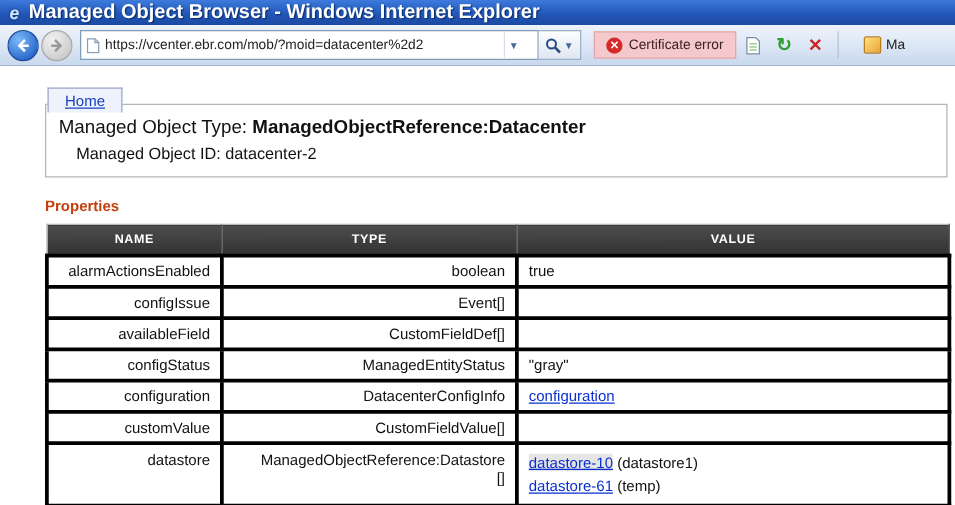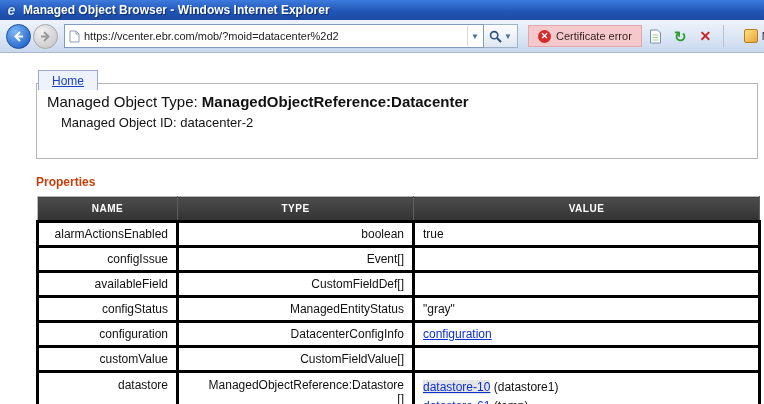--- a/index.html
+++ b/index.html
@@ -6,35 +6,35 @@
   html,body { width:764px; height:404px; overflow:hidden; background:#fff;
               font-family:"Liberation Sans", sans-serif; }
 
   
   .titlebar { height:20px; background:linear-gradient(180deg,#3d7bdc 0%,#2257b8 55%,#1b4aa2 100%);
               display:flex; align-items:center; padding-left:4px; color:#fff; }
   .ie-logo { width:15px; height:15px; border-radius:50%; margin-right:4px;
              display:flex; align-items:center; justify-content:center;
              color:#cfe6ff; font-weight:bold; font-style:italic; font-size:14px; line-height:14px;
              text-shadow:0 0 2px #0a2c6e; }
-  .title-text { font-size:12px; font-weight:bold; text-shadow:1px 1px 1px #0a2c6e; white-space:nowrap; }
+  .title-text { font-size:16px; font-weight:bold; text-shadow:1px 1px 1px #0a2c6e; white-space:nowrap; }
 
   
   .navbar { height:33px; background:linear-gradient(180deg,#eef3fb 0%,#dbe6f5 55%,#c9d8ee 100%);
             border-bottom:1px solid #a9b8cf; display:flex; align-items:center;
             padding:0 0 0 6px; white-space:nowrap; overflow:hidden; }
   .nav-circle { width:25px; height:25px; border-radius:50%; display:flex; align-items:center;
                 justify-content:center; flex:none; }
   .nav-back { background:radial-gradient(circle at 35% 30%, #7db9f7, #2f6fd0 70%, #1b4fa5);
               border:1px solid #1c4d9e; margin-right:2px; }
   .nav-fwd  { background:radial-gradient(circle at 35% 30%, #f2f2f2, #cfcfcf 70%, #b8b8b8);
               border:1px solid #a8a8a8; margin-right:6px; }
 
-  .address { height:24px; width:420px; background:#fff; border:1px solid #7f9db9;
-             display:flex; align-items:center; padding:0 1px 0 4px; flex:none; }
+  .address { height:24px; width:367px; background:#fff; border:1px solid #7f9db9;
+             display:flex; align-items:center; padding:0 12px 0 4px; flex:none; }
   .page-ico { margin-right:4px; flex:none; display:flex; }
   .url-input { flex:1; border:none; outline:none; font-family:"Liberation Sans",sans-serif;
                font-size:11px; color:#222; height:18px; background:transparent; }
   .addr-dd { width:15px; height:20px; display:flex; align-items:center; justify-content:center;
              color:#4a6a9a; font-size:8px; border-left:1px solid #d5dde8; flex:none; }
 
   .search-btn { height:24px; width:34px; background:linear-gradient(180deg,#fdfdfd,#dfe7f2);
                 border:1px solid #9db1c9; border-left:none; display:flex; align-items:center;
                 justify-content:center; gap:2px; flex:none; }
   .search-caret { color:#4a6a9a; font-size:8px; }
@@ -59,21 +59,21 @@
   .fav-text { font-size:11px; color:#222; }
 
   
   .content { padding:10px 6px 0 36px; background:#fff; }
 
   .home-tab { display:inline-block; margin-left:2px; padding:3px 13px 2px;
               border:1px solid #9aa7c9; border-bottom:none; background:#eef2fb;
               color:#1a3fbf; font-size:12px; text-decoration:underline; cursor:pointer;
               position:relative; top:7px; z-index:2; }
 
-  .header-box { border:1px solid #b5b5b5; padding:9px 10px 28px; background:#fff; }
+  .header-box { border:1px solid #b5b5b5; padding:9px 10px 11px; background:#fff; }
   .obj-line1 { font-size:15px; color:#111; }
   .obj-line1 b { font-weight:bold; }
   .obj-line2 { font-size:13px; color:#111; margin-top:5px; padding-left:14px; }
   .obj-line2 b { font-weight:normal; }
 
   .props-heading { font-size:12px; font-weight:bold; color:#c2410c; margin:16px 0 7px 0; }
 
   table.props { border-collapse:collapse; width:722px; table-layout:fixed;
                 border:1px solid #b9b9b9; }
   col.c1 { width:140px; } col.c2 { width:236px; } col.c3 { width:346px; }

